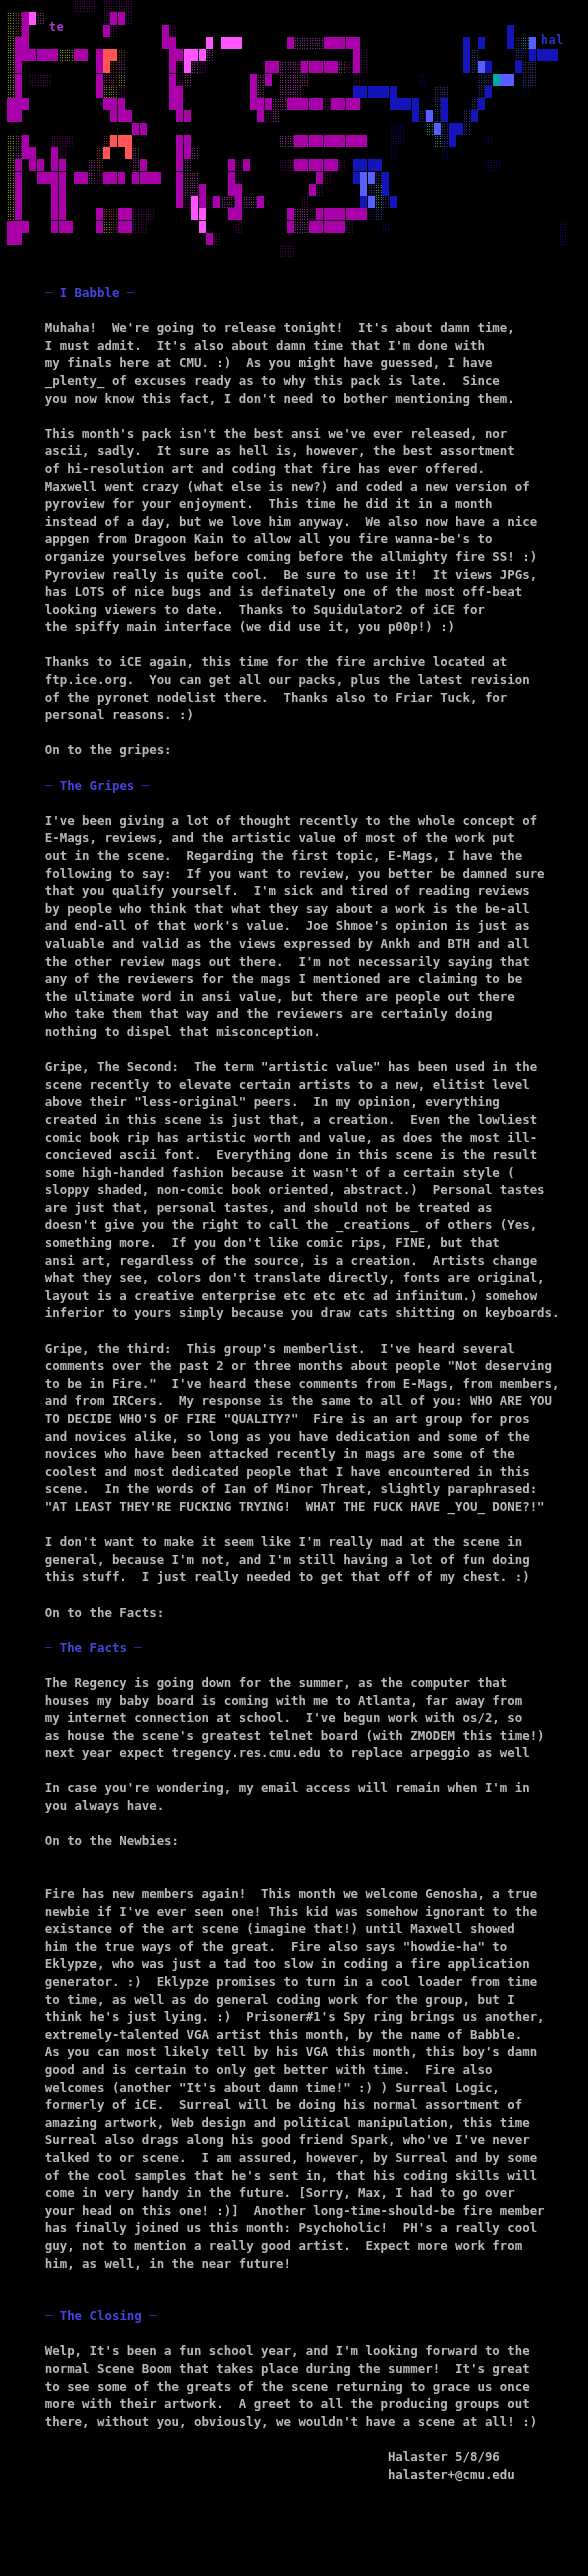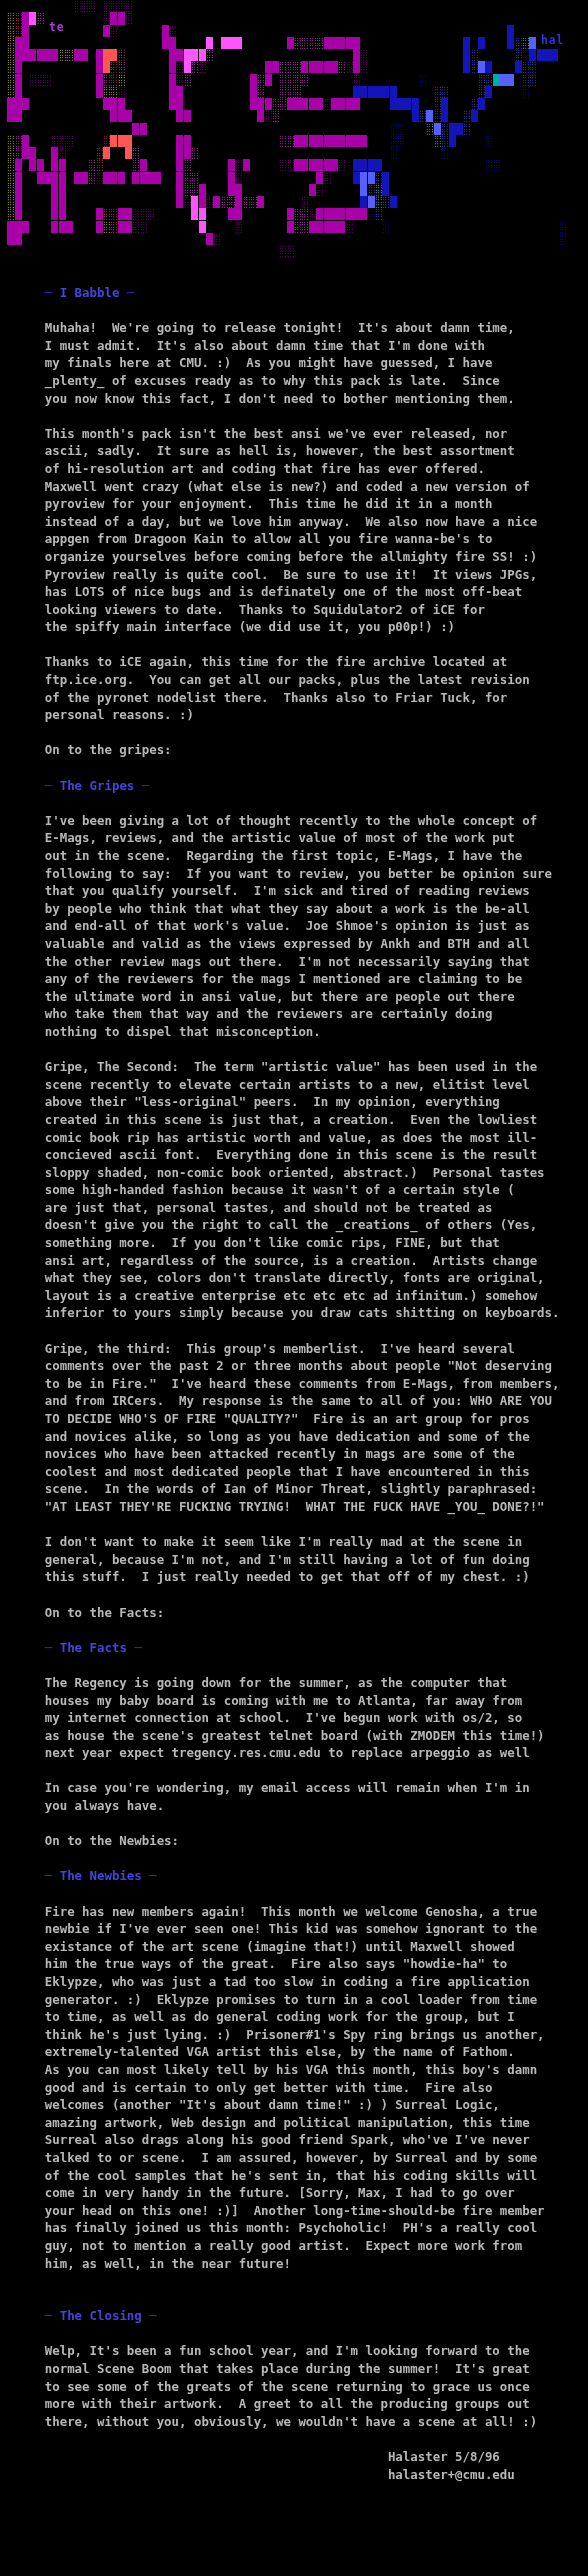--- a/index.html
+++ b/index.html
@@ -477,39 +477,39 @@
     <div class="ln">      of the pyronet nodelist there.  Thanks also to Friar Tuck, for</div>
     <div class="ln">      personal reasons. :)</div>
     <div class="ln"></div>
     <div class="ln">      On to the gripes:</div>
     <div class="ln"></div>
     <div class="ln hd">      <span class="dash">─</span> <span class="lbl">The Gripes</span> <span class="dash">─</span></div>
     <div class="ln"></div>
     <div class="ln">      I've been giving a lot of thought recently to the whole concept of</div>
     <div class="ln">      E-Mags, reviews, and the artistic value of most of the work put</div>
     <div class="ln">      out in the scene.  Regarding the first topic, E-Mags, I have the</div>
-    <div class="ln">      following to say:  If you want to review, you better be opinion sure</div>
+    <div class="ln">      following to say:  If you want to review, you better be damned sure</div>
     <div class="ln">      that you qualify yourself.  I'm sick and tired of reading reviews</div>
     <div class="ln">      by people who think that what they say about a work is the be-all</div>
     <div class="ln">      and end-all of that work's value.  Joe Shmoe's opinion is just as</div>
     <div class="ln">      valuable and valid as the views expressed by Ankh and BTH and all</div>
     <div class="ln">      the other review mags out there.  I'm not necessarily saying that</div>
     <div class="ln">      any of the reviewers for the mags I mentioned are claiming to be</div>
     <div class="ln">      the ultimate word in ansi value, but there are people out there</div>
     <div class="ln">      who take them that way and the reviewers are certainly doing</div>
     <div class="ln">      nothing to dispel that misconception.</div>
     <div class="ln"></div>
     <div class="ln">      Gripe, The Second:  The term "artistic value" has been used in the</div>
     <div class="ln">      scene recently to elevate certain artists to a new, elitist level</div>
     <div class="ln">      above their "less-original" peers.  In my opinion, everything</div>
     <div class="ln">      created in this scene is just that, a creation.  Even the lowliest</div>
     <div class="ln">      comic book rip has artistic worth and value, as does the most ill-</div>
     <div class="ln">      concieved ascii font.  Everything done in this scene is the result</div>
+    <div class="ln">      some high-handed fashion because it wasn't of a certain style (</div>
     <div class="ln">      sloppy shaded, non-comic book oriented, abstract.)  Personal tastes</div>
-    <div class="ln">      some high-handed fashion because it wasn't of a certain style (</div>
     <div class="ln">      are just that, personal tastes, and should not be treated as</div>
     <div class="ln">      doesn't give you the right to call the _creations_ of others (Yes,</div>
     <div class="ln">      something more.  If you don't like comic rips, FINE, but that</div>
     <div class="ln">      ansi art, regardless of the source, is a creation.  Artists change</div>
     <div class="ln">      what they see, colors don't translate directly, fonts are original,</div>
     <div class="ln">      layout is a creative enterprise etc etc etc ad infinitum.) somehow</div>
     <div class="ln">      inferior to yours simply because you draw cats shitting on keyboards.</div>
     <div class="ln"></div>
     <div class="ln">      Gripe, the third:  This group's memberlist.  I've heard several</div>
     <div class="ln">      comments over the past 2 or three months about people "Not deserving</div>
@@ -534,34 +534,34 @@
     <div class="ln">      houses my baby board is coming with me to Atlanta, far away from</div>
     <div class="ln">      my internet connection at school.  I've begun work with os/2, so</div>
     <div class="ln">      as house the scene's greatest telnet board (with ZMODEM this time!)</div>
     <div class="ln">      next year expect tregency.res.cmu.edu to replace arpeggio as well</div>
     <div class="ln"></div>
     <div class="ln">      In case you're wondering, my email access will remain when I'm in</div>
     <div class="ln">      you always have.</div>
     <div class="ln"></div>
     <div class="ln">      On to the Newbies:</div>
     <div class="ln"></div>
-    <div class="ln hd">      <span class="dash">─</span> <span class="lbl">The Newbies</span> <span class="dash">─</span></div>
     <div class="ln"></div>
     <div class="ln">      Fire has new members again!  This month we welcome Genosha, a true</div>
     <div class="ln">      newbie if I've ever seen one! This kid was somehow ignorant to the</div>
     <div class="ln">      existance of the art scene (imagine that!) until Maxwell showed</div>
     <div class="ln">      him the true ways of the great.  Fire also says "howdie-ha" to</div>
     <div class="ln">      Eklypze, who was just a tad too slow in coding a fire application</div>
     <div class="ln">      generator. :)  Eklypze promises to turn in a cool loader from time</div>
     <div class="ln">      to time, as well as do general coding work for the group, but I</div>
     <div class="ln">      think he's just lying. :)  Prisoner#1's Spy ring brings us another,</div>
-    <div class="ln">      extremely-talented VGA artist this else, by the name of Fathom.</div>
+    <div class="ln">      extremely-talented VGA artist this month, by the name of Babble.</div>
     <div class="ln">      As you can most likely tell by his VGA this month, this boy's damn</div>
     <div class="ln">      good and is certain to only get better with time.  Fire also</div>
     <div class="ln">      welcomes (another "It's about damn time!" :) ) Surreal Logic,</div>
+    <div class="ln">      formerly of iCE.  Surreal will be doing his normal assortment of</div>
     <div class="ln">      amazing artwork, Web design and political manipulation, this time</div>
     <div class="ln">      Surreal also drags along his good friend Spark, who've I've never</div>
     <div class="ln">      talked to or scene.  I am assured, however, by Surreal and by some</div>
     <div class="ln">      of the cool samples that he's sent in, that his coding skills will</div>
     <div class="ln">      come in very handy in the future. [Sorry, Max, I had to go over</div>
     <div class="ln">      your head on this one! :)]  Another long-time-should-be fire member</div>
     <div class="ln">      has finally joined us this month: Psychoholic!  PH's a really cool</div>
     <div class="ln">      guy, not to mention a really good artist.  Expect more work from</div>
     <div class="ln">      him, as well, in the near future!</div>
     <div class="ln"></div>

